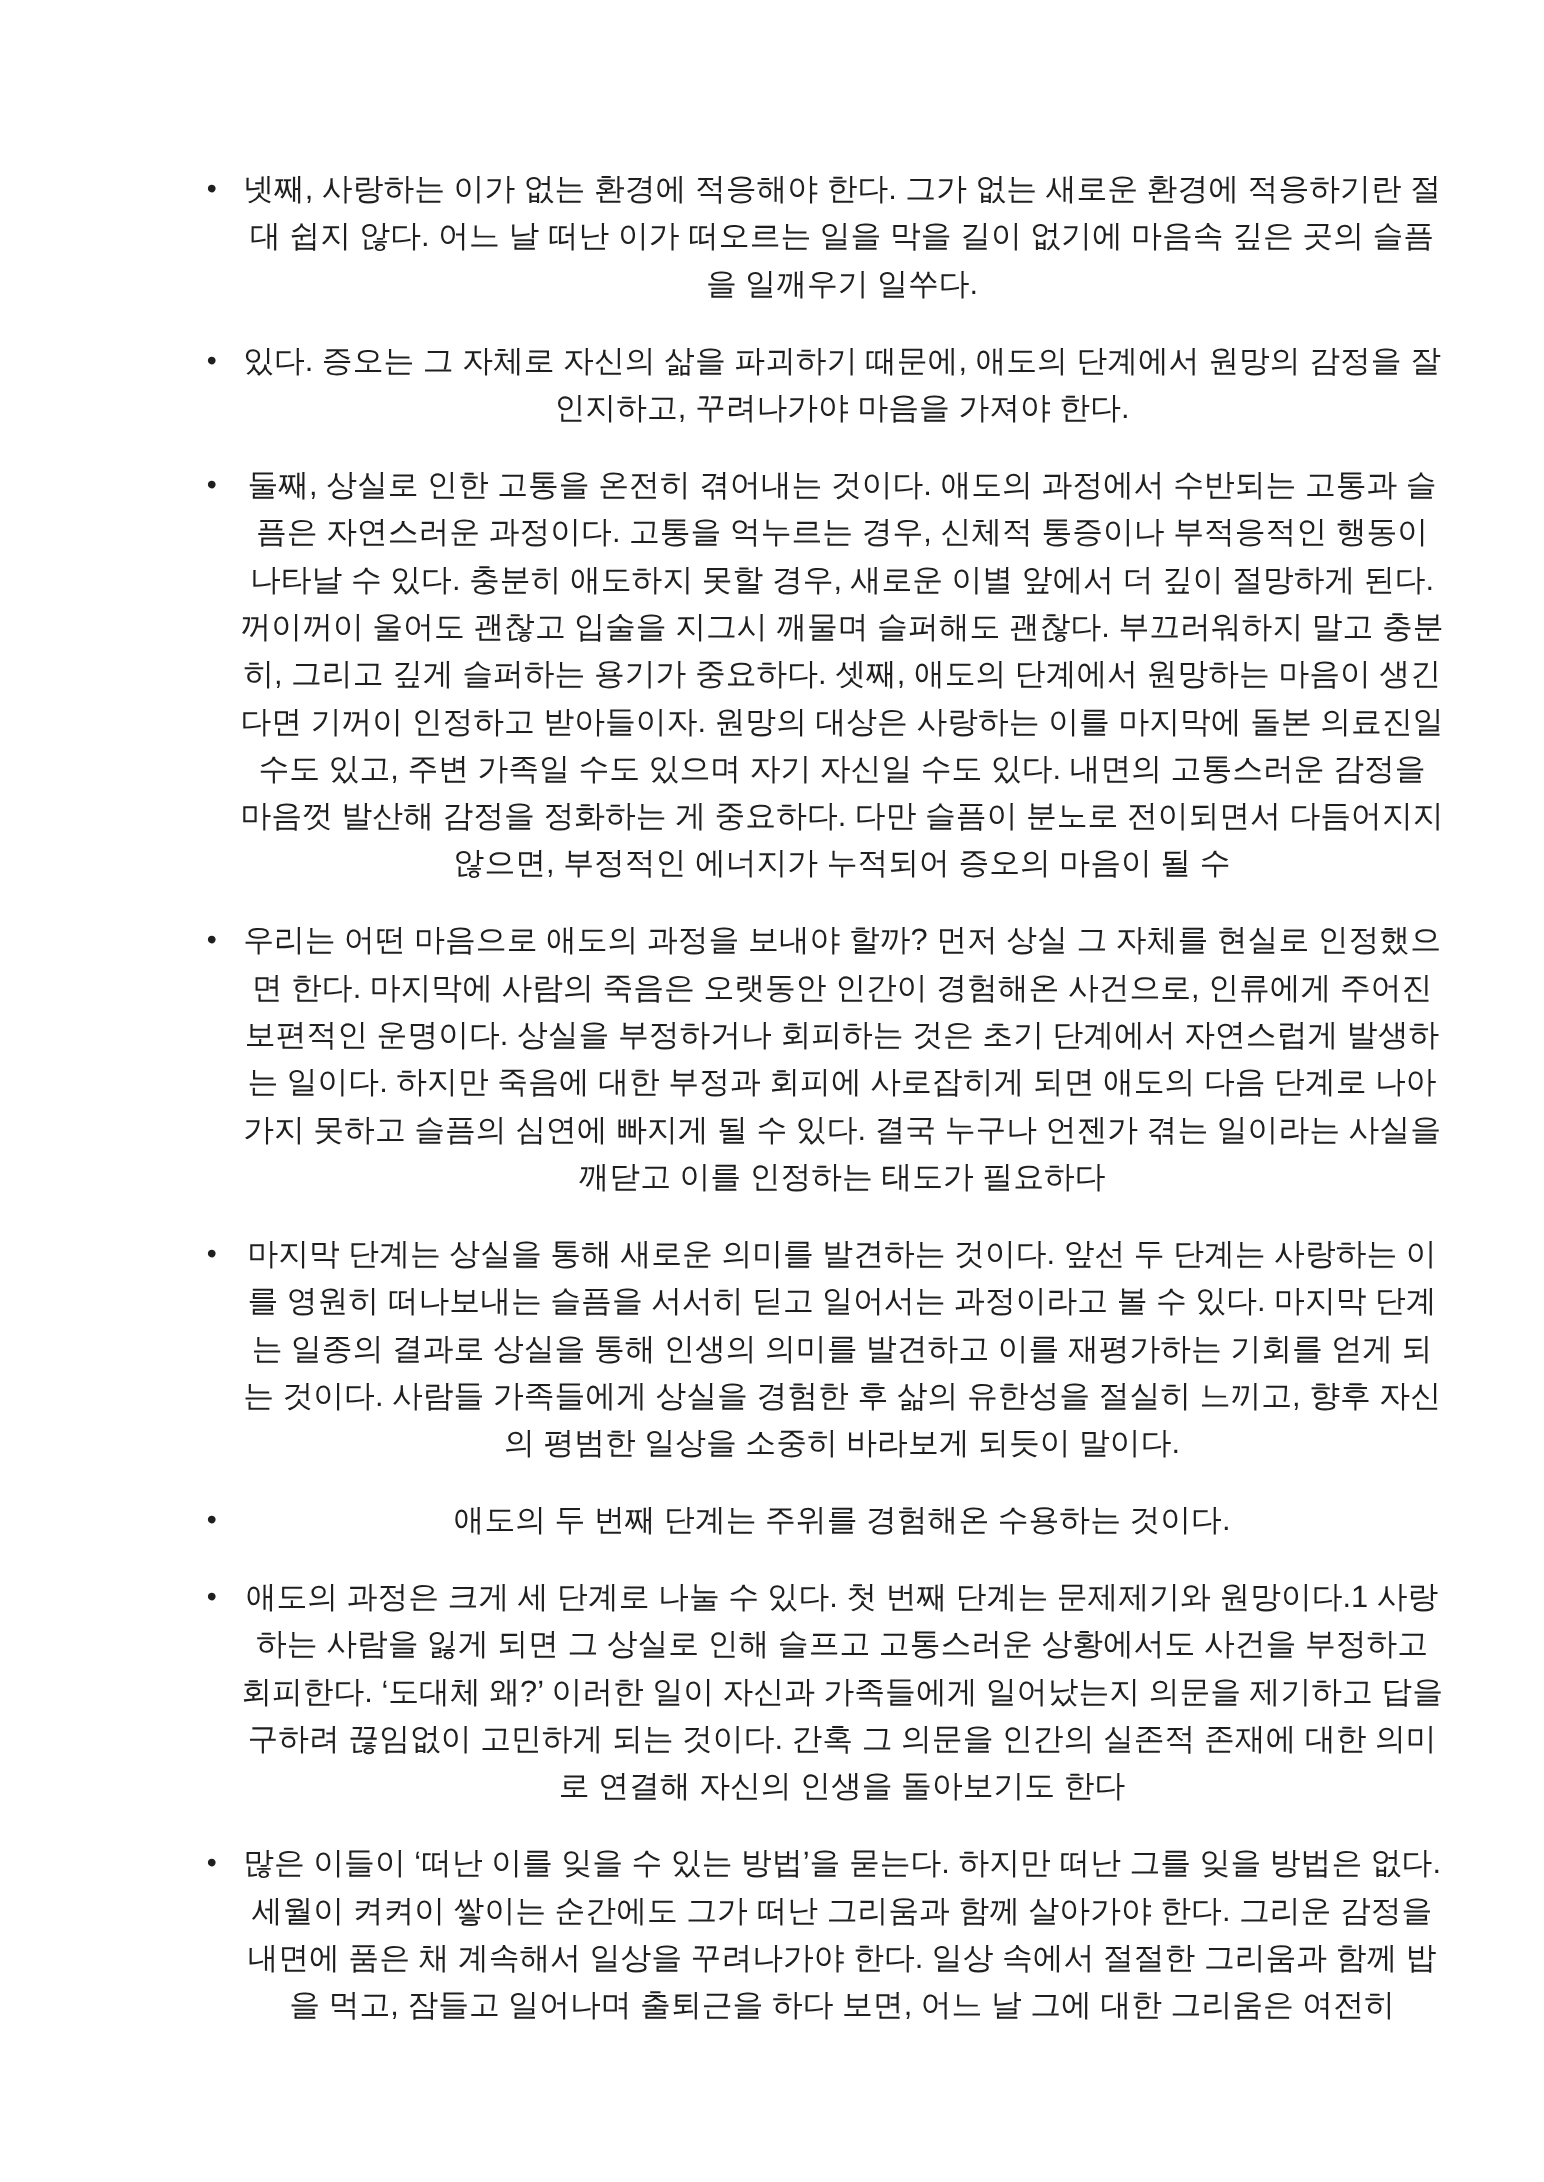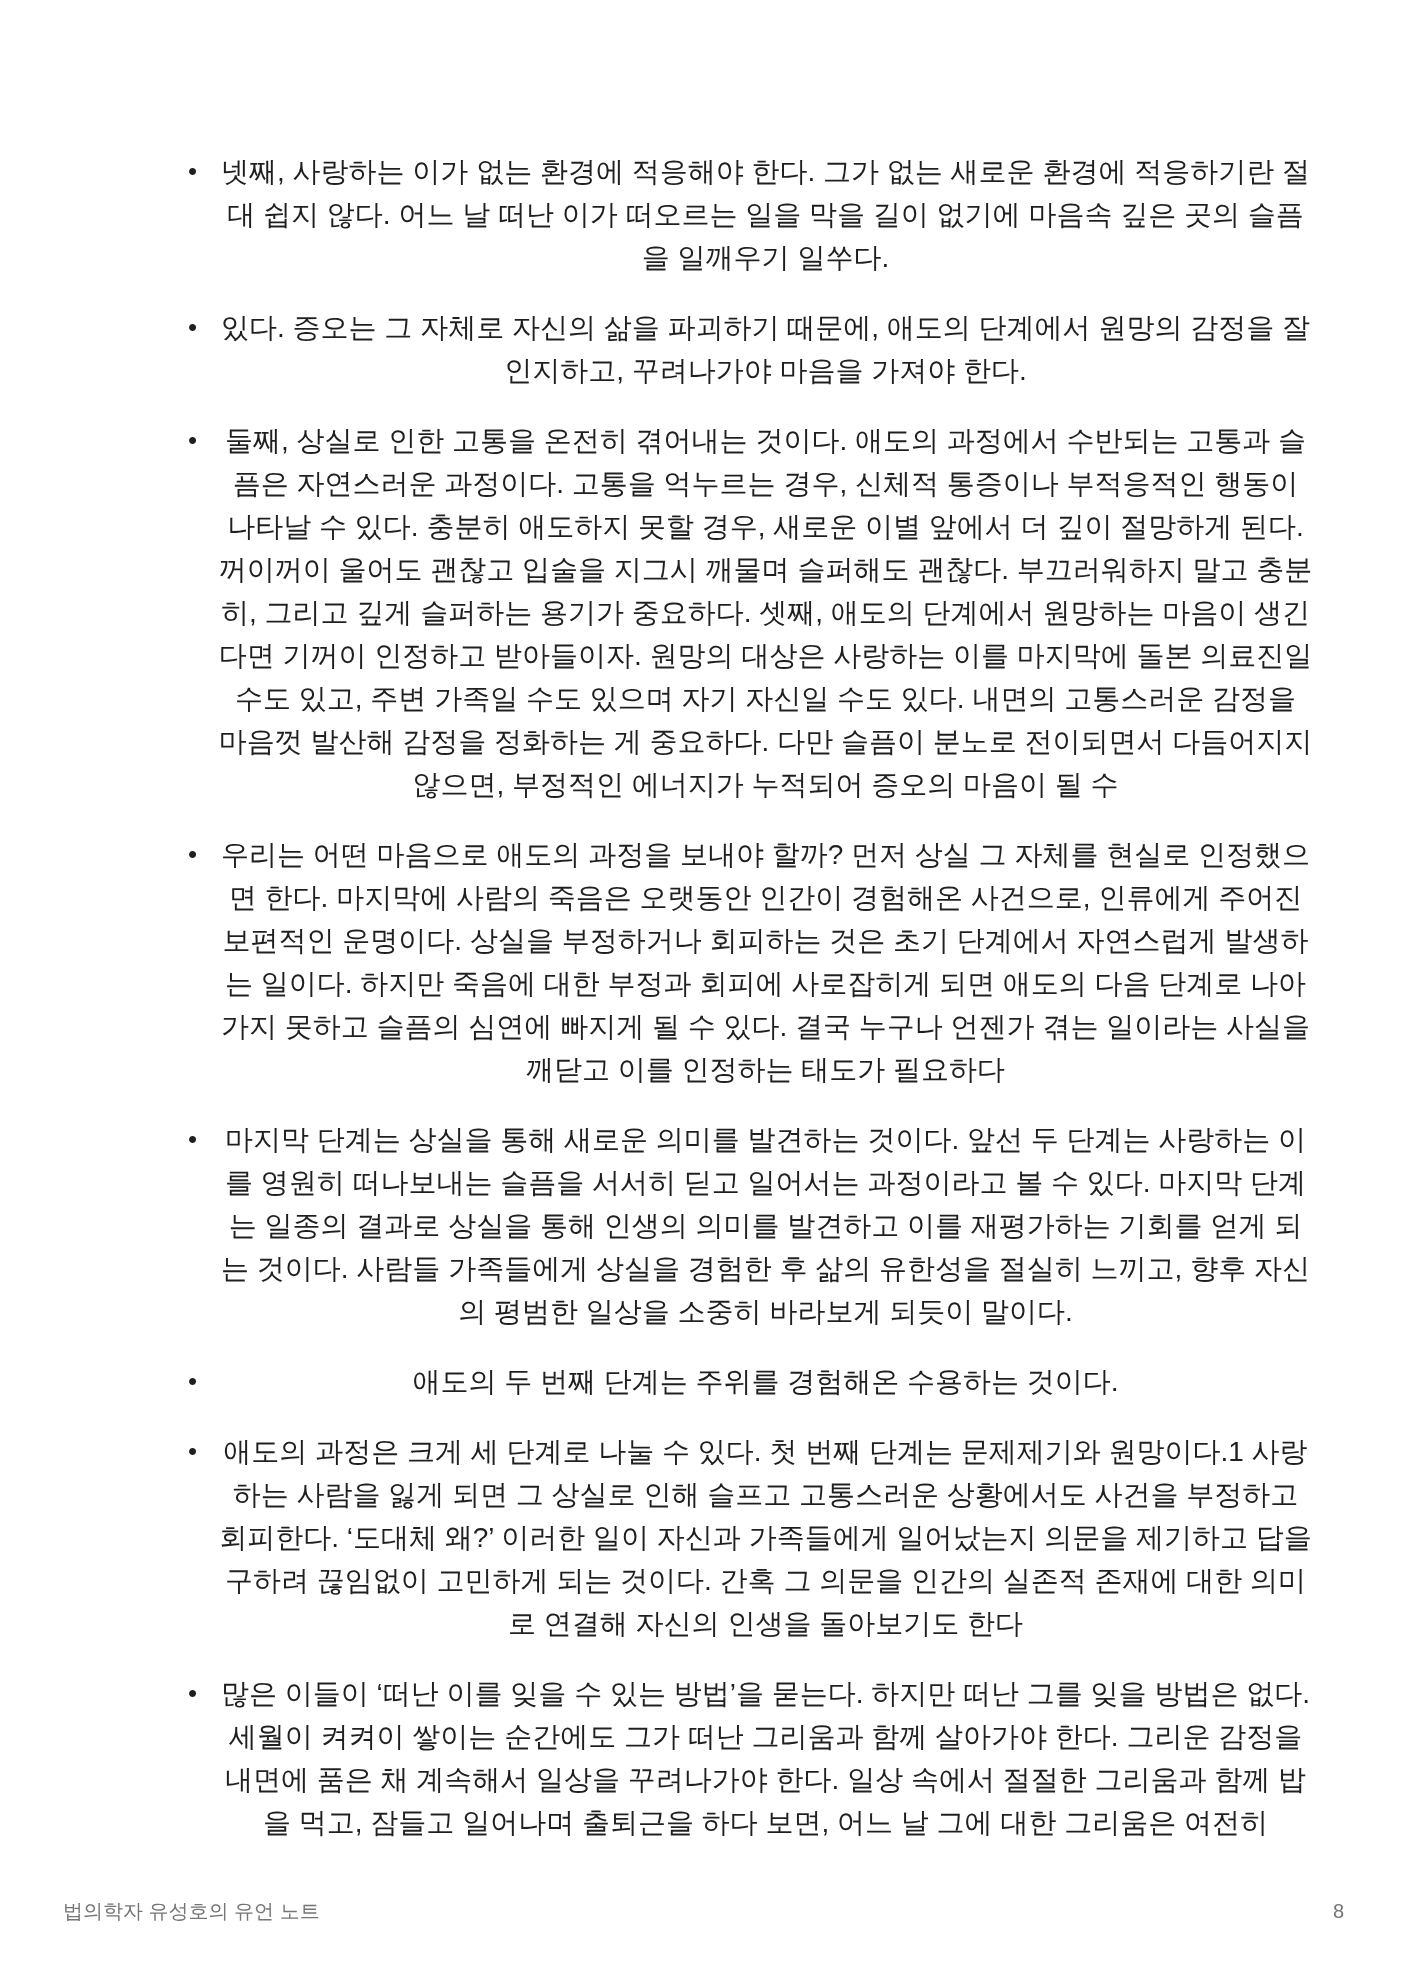--- a/index.html
+++ b/index.html
@@ -100,18 +100,14 @@
       <div class="bullet-text">애도의 과정은 크게 세 단계로 나눌 수 있다. 첫 번째 단계는 문제제기와 원망이다.1 사랑하는 사람을 잃게 되면 그 상실로 인해 슬프고 고통스러운 상황에서도 사건을 부정하고 회피한다. ‘도대체 왜?’ 이러한 일이 자신과 가족들에게 일어났는지 의문을 제기하고 답을 구하려 끊임없이 고민하게 되는 것이다. 간혹 그 의문을 인간의 실존적 존재에 대한 의미로 연결해 자신의 인생을 돌아보기도 한다</div>
     </div>
 
     <div class="bullet-item">
       <span class="bullet-marker">•</span>
       <div class="bullet-text">많은 이들이 ‘떠난 이를 잊을 수 있는 방법’을 묻는다. 하지만 떠난 그를 잊을 방법은 없다. 세월이 켜켜이 쌓이는 순간에도 그가 떠난 그리움과 함께 살아가야 한다. 그리운 감정을 내면에 품은 채 계속해서 일상을 꾸려나가야 한다. 일상 속에서 절절한 그리움과 함께 밥을 먹고, 잠들고 일어나며 출퇴근을 하다 보면, 어느 날 그에 대한 그리움은 여전히</div>
     </div>
 
   </div>
 
-  <div class="footer">
-    <span>법의학자 유성호의 유언 노트</span>
-    <span class="page-num">8</span>
-  </div>
 
 </div>
 
 </body></html>

